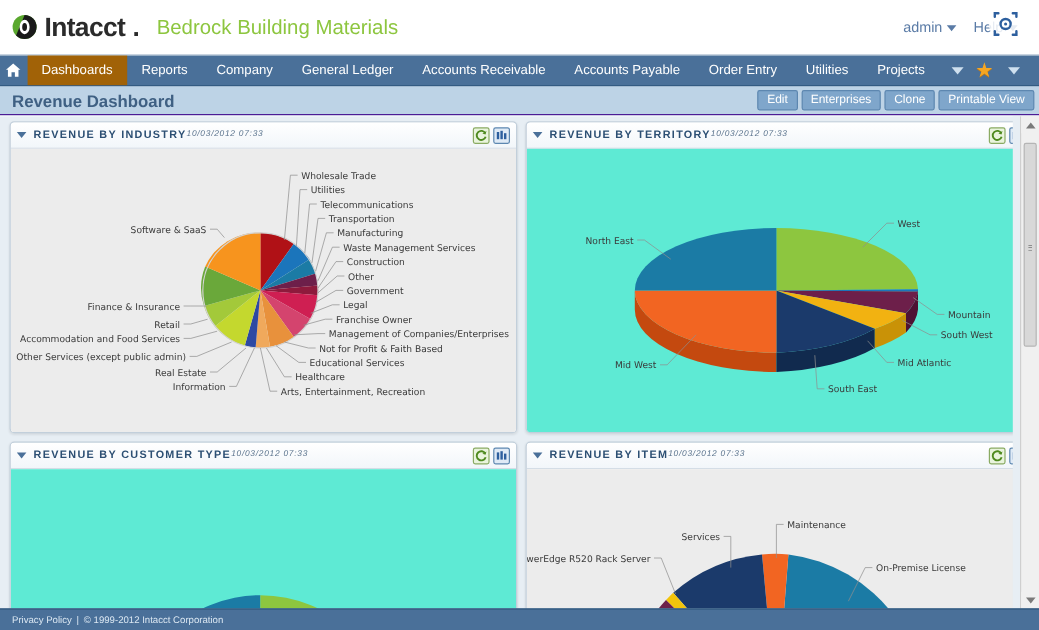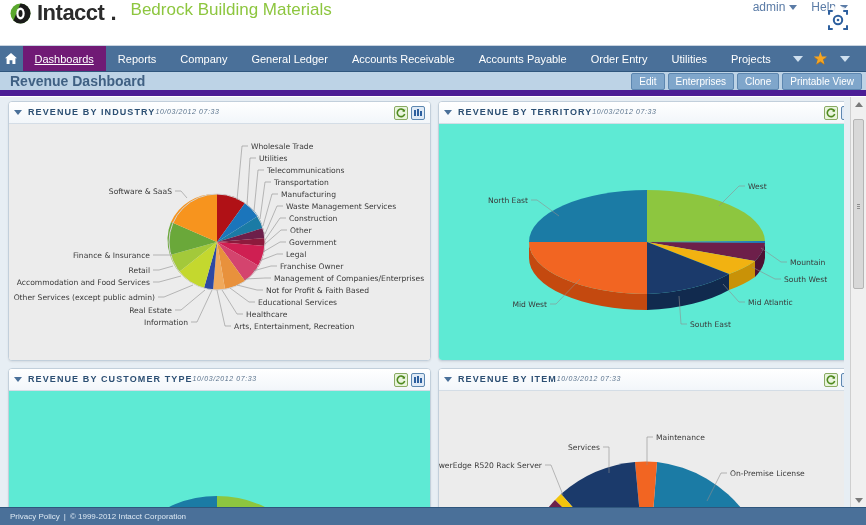--- a/index.html
+++ b/index.html
@@ -8,21 +8,21 @@
     font-family: "Liberation Sans", sans-serif;
     font-size: 11px;
     background:#fff;
     color:#333;
     position:relative;
   }
 
   
   .brandbar {
     height:46px; background:#ffffff;
-    display:flex; align-items:flex-start;
+    display:flex; align-items:center;
     padding:0 10px;
     position:relative;
     border-bottom:1px solid #c9d4e0;
   }
   .logo-wrap { display:flex; align-items:center; gap:6px; }
   .logo-mark { width:21px; height:21px; position:relative; }
   .logo-word {
     font-size:22px; font-weight:bold; color:#2b2b2b;
     letter-spacing:-0.5px;
   }
@@ -54,38 +54,38 @@
     border-bottom:1px solid #2f567d;
   }
   .nav-home {
     width:28px; display:flex; align-items:center; justify-content:center;
     cursor:pointer;
   }
   .nav-item {
     display:flex; align-items:center; padding:0 12px;
     color:#fff; font-size:11px; cursor:pointer; white-space:nowrap;
   }
-  .nav-item.active { background:#701a75; color:#fff;text-decoration:underline; }
+  .nav-item.active { background:#a16207; color:#fff; }
   .nav-caret {
     display:flex; align-items:center; padding:0 10px; cursor:pointer;
   }
   .nav-caret i {
     display:block; width:0;height:0;
     border-left:5px solid transparent;border-right:5px solid transparent;
     border-top:6px solid #cfe0ef;
   }
   .nav-right { margin-left:auto; display:flex; align-items:center; padding-right:6px; gap:2px;}
   .star { color:#f5a623; font-size:17px; line-height:1; cursor:pointer; text-shadow:0 1px 0 #b9761a;}
 
   
   .titlebar {
     height:24px; background:#bdd3e6;
     display:flex; align-items:center;
     padding-left:10px; position:relative;
-    border-bottom:6px solid #4c1d95;
+    border-bottom:1px solid #4c1d95;
   }
   .titlebar h1 {
     font-size:14px; font-weight:bold; color:#3f6083;
   }
   .titlebar-btns { margin-left:auto; display:flex; gap:3px; padding-right:4px; }
   .tbtn {
     background:#7fa6cb; color:#fff; font-size:10px;
     border:1px solid #5d87b0;
     padding:2px 7px; border-radius:2px; cursor:pointer; white-space:nowrap;
   }

